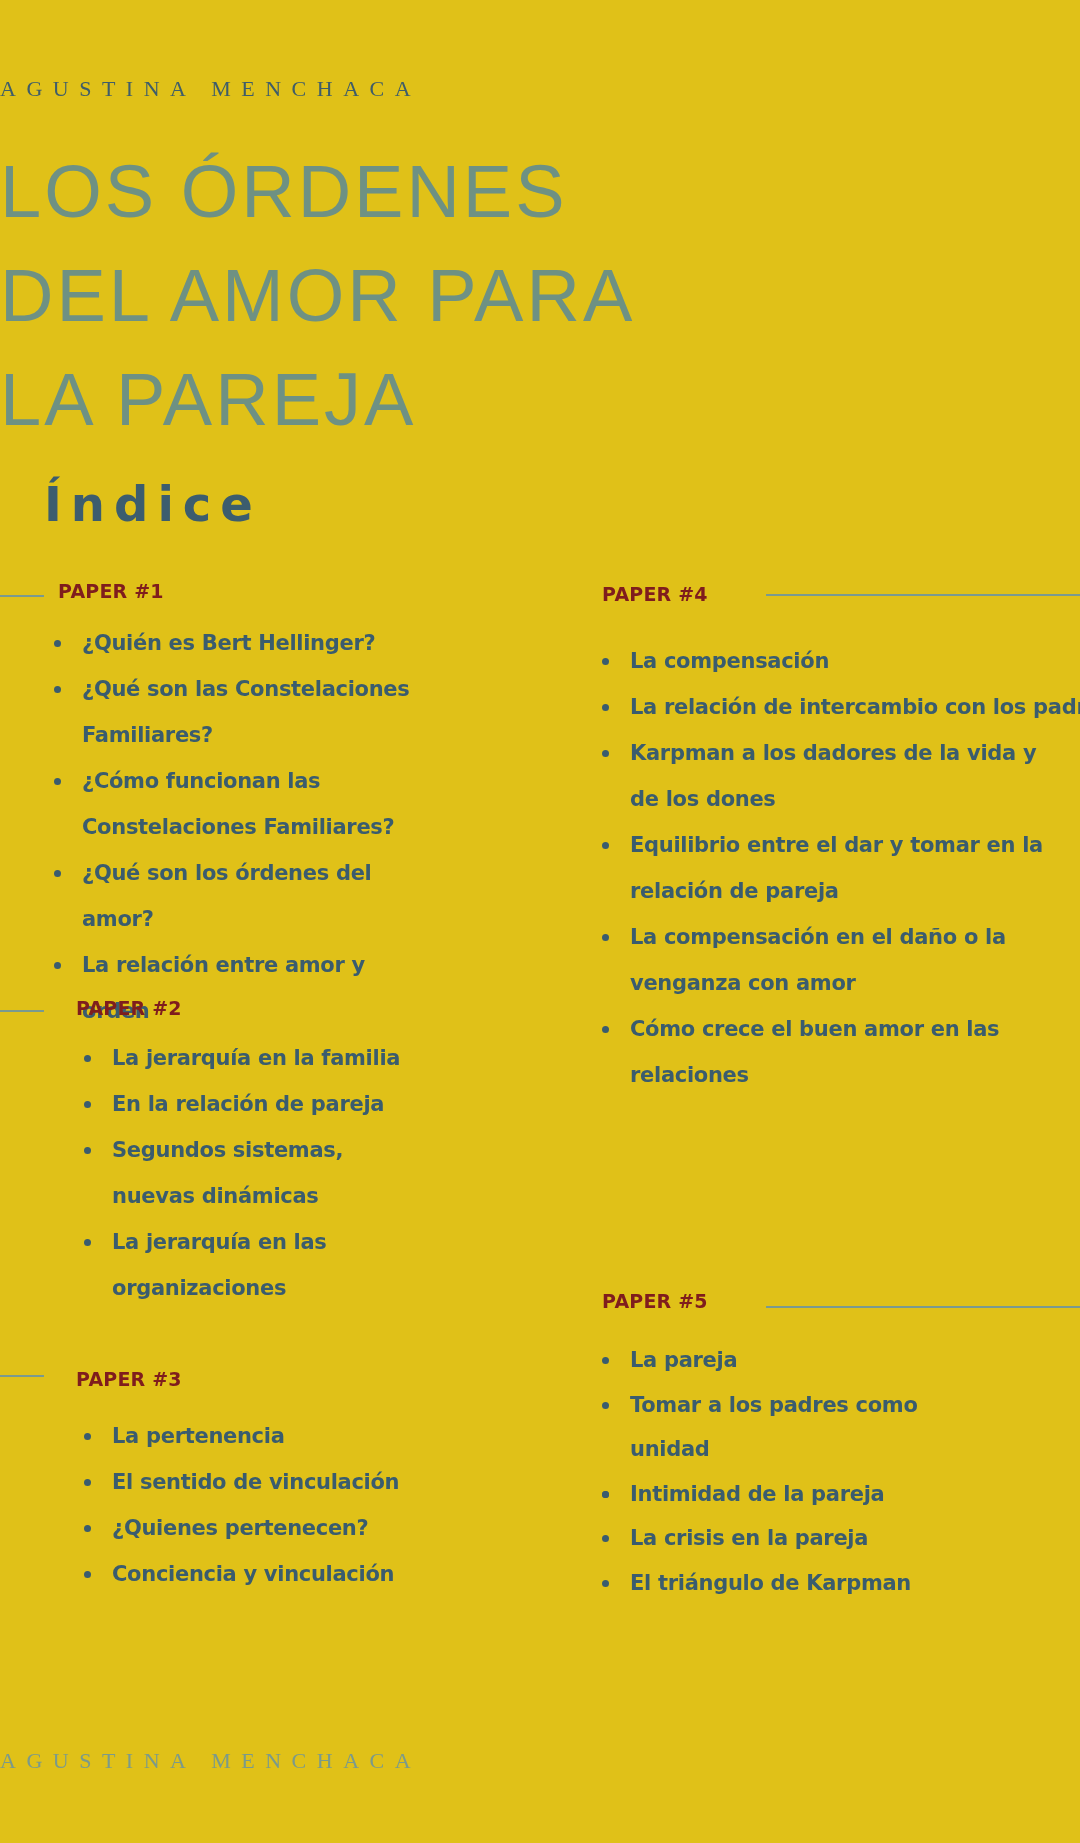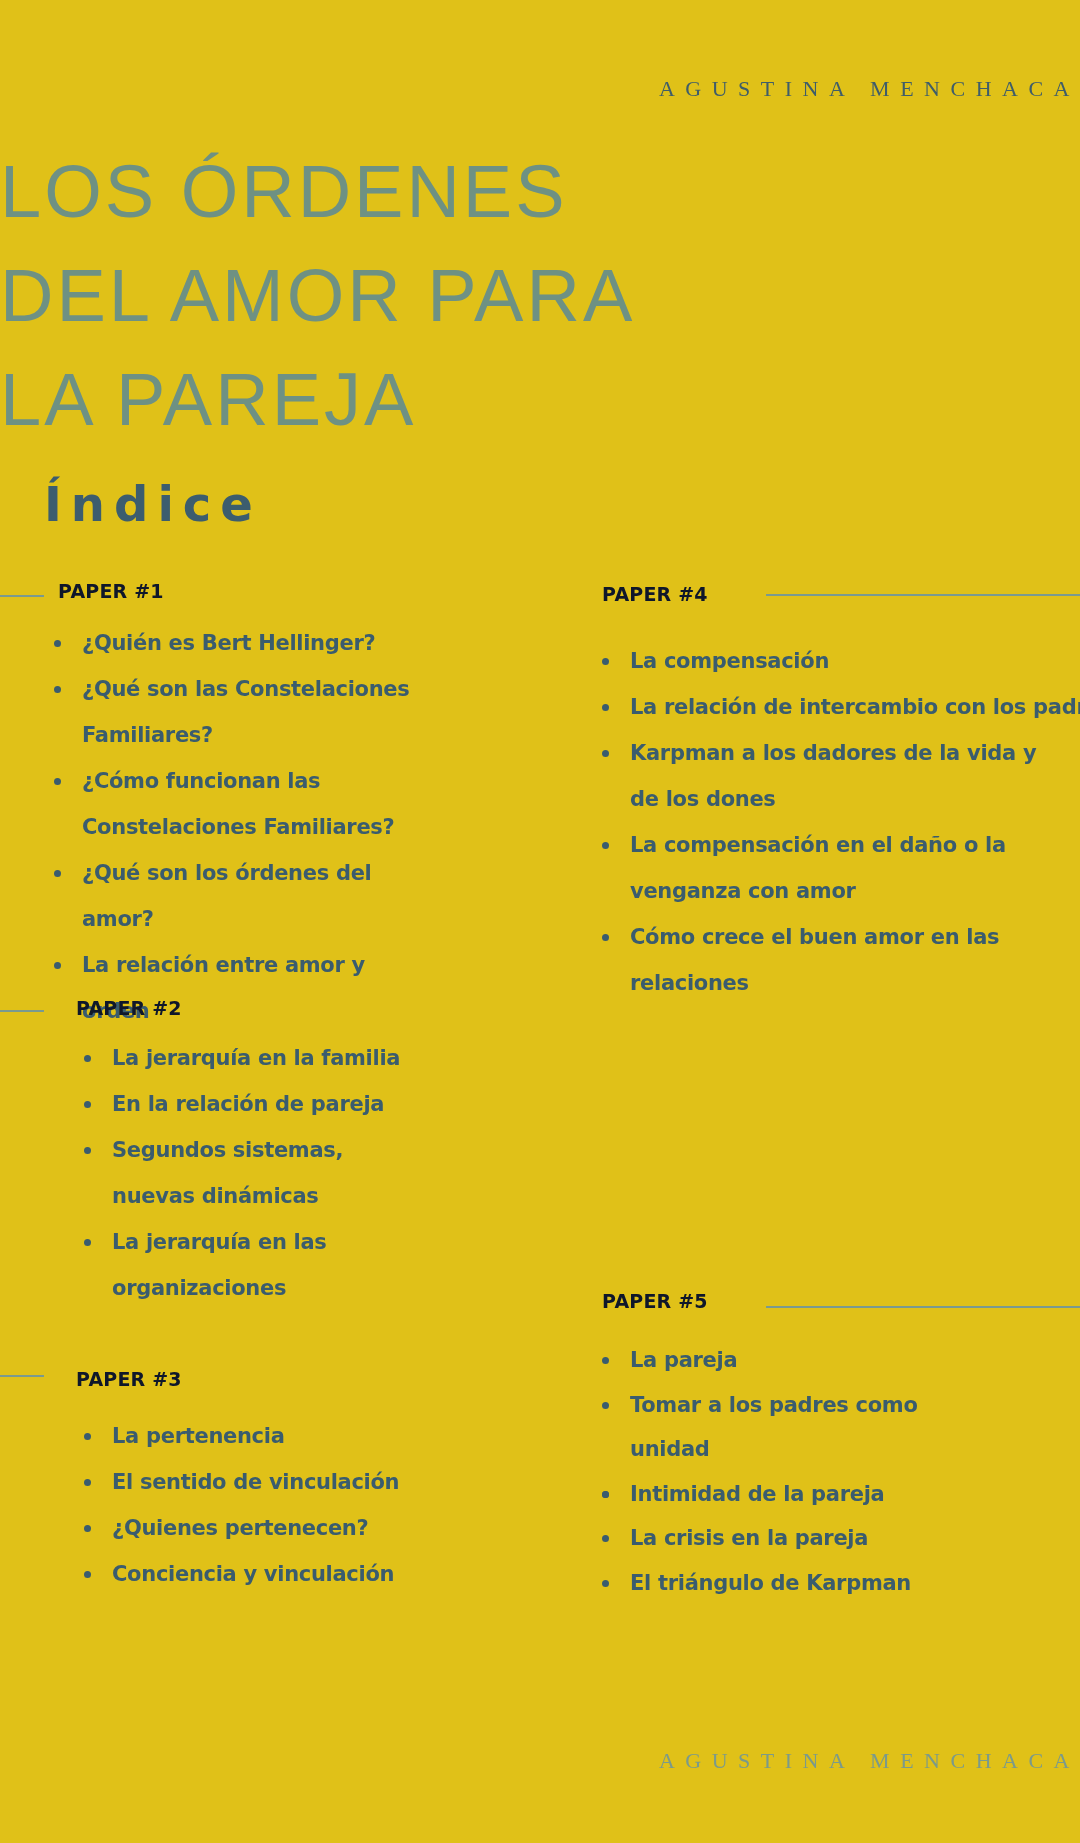--- a/index.html
+++ b/index.html
@@ -11,21 +11,21 @@
       height: 1843px;
       background: #E0C118;
       position: relative;
       overflow: hidden;
       font-family: "Liberation Sans", "DejaVu Sans", sans-serif;
     }
     .author {
       position: absolute;
       left: 0;
       width: 1080px;
-      text-align: right;
+      text-align: left;
       font-family: "Liberation Serif", "DejaVu Serif", serif;
       font-size: 22px;
       letter-spacing: 10.5px;
       font-weight: normal;
     }
     .author.top { top: 76px; color: #3F5D69; }
     .author.bottom { top: 1748px; color: #7B9A8A; }
     .title {
       position: absolute;
       left: 0;
@@ -52,21 +52,21 @@
     }
     .rule {
       position: absolute;
       height: 2px;
       background: #7A9A8F;
     }
     .paper {
       position: absolute;
     }
     .paper-head {
-      color: #0f172a;
+      color: #7f1d1d;
       font-size: 19px;
       font-weight: bold;
       font-family: "DejaVu Sans", sans-serif;
       letter-spacing: 0.2px;
       white-space: nowrap;
     }
     ul.items {
       list-style: none;
       margin: 0;
       padding: 0;
@@ -140,20 +140,21 @@
   </ul>
 </div>
 
 <div class="rule" style="left:766px; top:594px; width:314px;"></div>
 <div class="paper" style="left:602px; top:583px; width:478px;">
   <div class="paper-head">PAPER #4</div>
   <ul class="items" style="margin-top:33px; margin-left:-2px; width:460px;">
     <li><span class="dot"></span><span>La compensación</span></li>
     <li style="white-space:nowrap;"><span class="dot"></span><span>La relación de intercambio con los padres</span></li>
     <li><span class="dot"></span><span>Karpman a los dadores de la vida y de los dones</span></li>
+    <li><span class="dot"></span><span>Equilibrio entre el dar y tomar en la relación de pareja</span></li>
     <li><span class="dot"></span><span>La compensación en el daño o la venganza con amor</span></li>
     <li><span class="dot"></span><span>Cómo crece el buen amor en las relaciones</span></li>
   </ul>
 </div>
 
 <div class="rule" style="left:766px; top:1306px; width:314px;"></div>
 <div class="paper" style="left:602px; top:1290px; width:478px;">
   <div class="paper-head">PAPER #5</div>
   <ul class="items p5" style="margin-top:26px; margin-left:-2px; width:400px;">
     <li><span class="dot"></span><span>La pareja</span></li>

